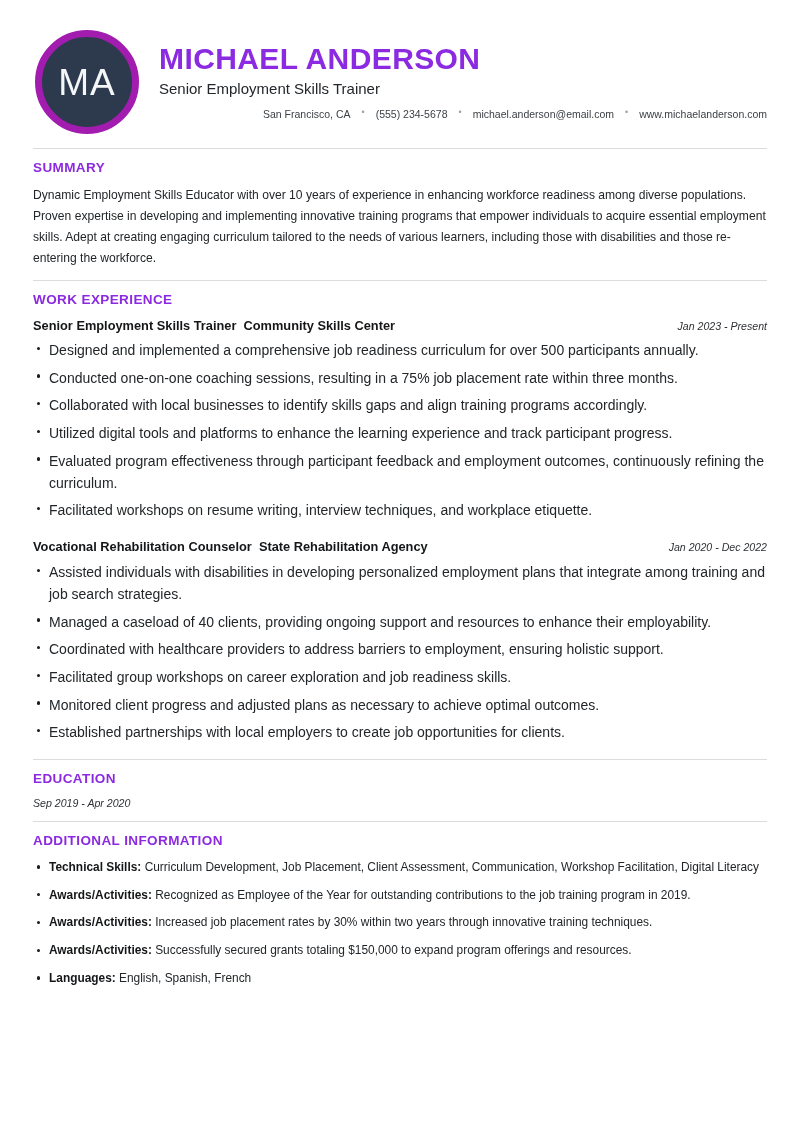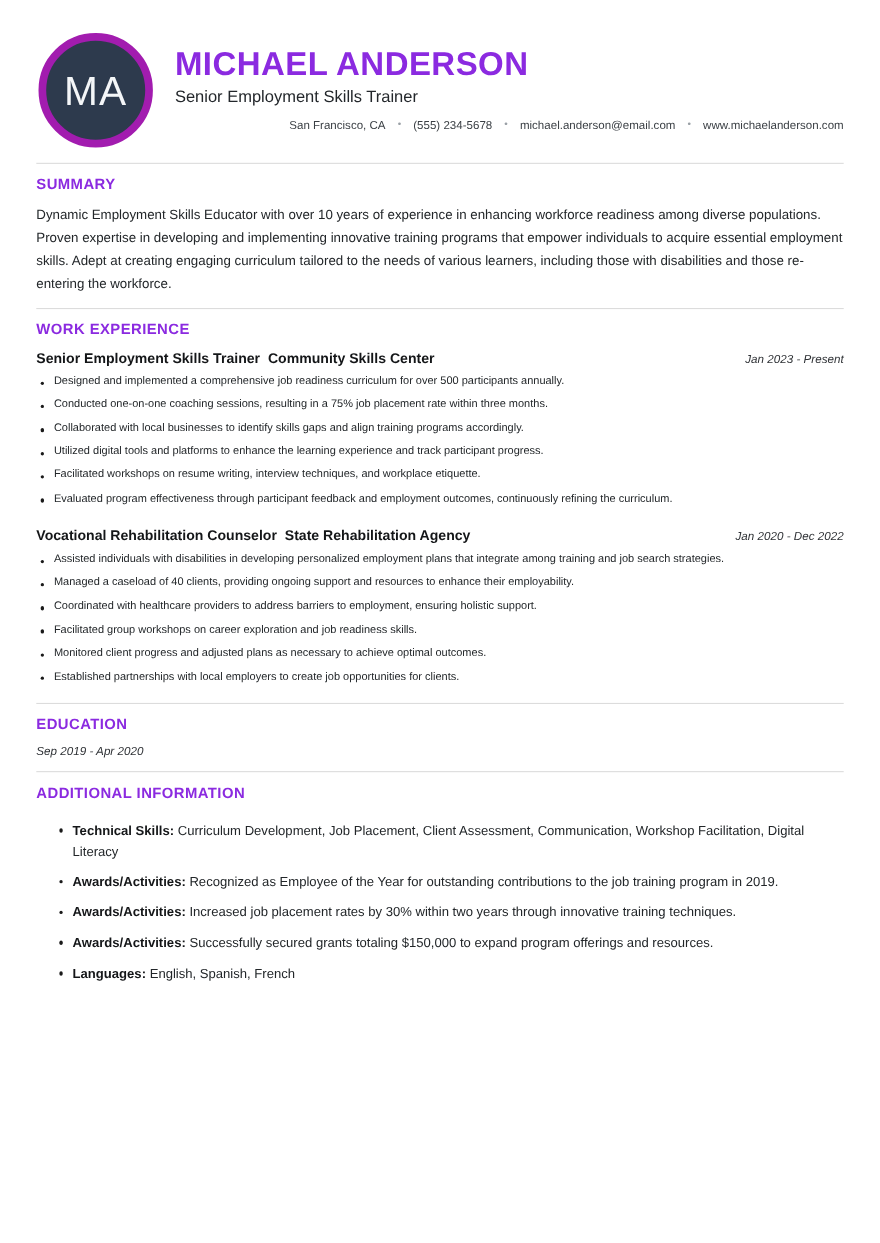--- a/index.html
+++ b/index.html
@@ -143,21 +143,21 @@
   }
 
   ul.bullets {
     list-style: none;
     margin: 0 0 0 0;
     padding: 0;
   }
   ul.bullets li {
     position: relative;
     padding-left: 16px;
-    font-size: 10px;
+    font-size: 14px;
     line-height: 1.58;
     color: #222629;
     margin-bottom: 5.5px;
   }
   ul.bullets li:last-child { margin-bottom: 0; }
   ul.bullets li::before {
     content: "";
     position: absolute;
     left: 4px;
     top: 7.5px;
@@ -184,21 +184,21 @@
   }
   .edu-dates {
     font-size: 10.6px;
     font-style: italic;
     color: #2e3135;
     white-space: nowrap;
     flex: 0 0 auto;
   }
 
   
-  ul.addl { list-style: none; margin: 17px; padding: 0; }
+  ul.addl { list-style: none; margin: 0; padding: 0; }
   ul.addl li {
     position: relative;
     padding-left: 16px;
     font-size: 11.9px;
     line-height: 1.58;
     color: #222629;
     margin-bottom: 9px;
   }
   ul.addl li:last-child { margin-bottom: 0; }
   ul.addl li::before {
@@ -257,22 +257,22 @@
         <div class="job-heading">
           <span>Senior Employment Skills Trainer</span><span>&nbsp;&nbsp;</span><span class="job-company">Community Skills Center</span>
         </div>
         <div class="job-dates">Jan 2023 - Present</div>
       </div>
       <ul class="bullets">
         <li>Designed and implemented a comprehensive job readiness curriculum for over 500 participants annually.</li>
         <li>Conducted one-on-one coaching sessions, resulting in a 75% job placement rate within three months.</li>
         <li>Collaborated with local businesses to identify skills gaps and align training programs accordingly.</li>
         <li>Utilized digital tools and platforms to enhance the learning experience and track participant progress.</li>
+        <li>Evaluated program effectiveness through participant feedback and employment outcomes, continuously refining the curriculum.</li>
         <li>Facilitated workshops on resume writing, interview techniques, and workplace etiquette.</li>
-        <li>Evaluated program effectiveness through participant feedback and employment outcomes, continuously refining the curriculum.</li>
       </ul>
     </div>
 
     <div class="job-spacer"></div>
 
     <div class="job">
       <div class="job-head">
         <div class="job-heading">
           <span>Vocational Rehabilitation Counselor</span><span>&nbsp;&nbsp;</span><span class="job-company">State Rehabilitation Agency</span>
         </div>

